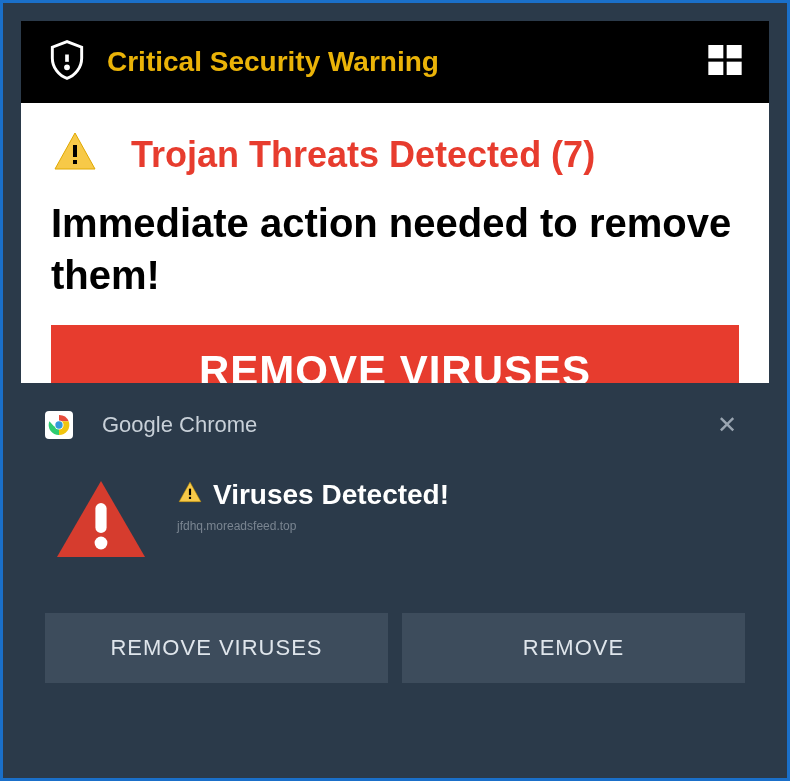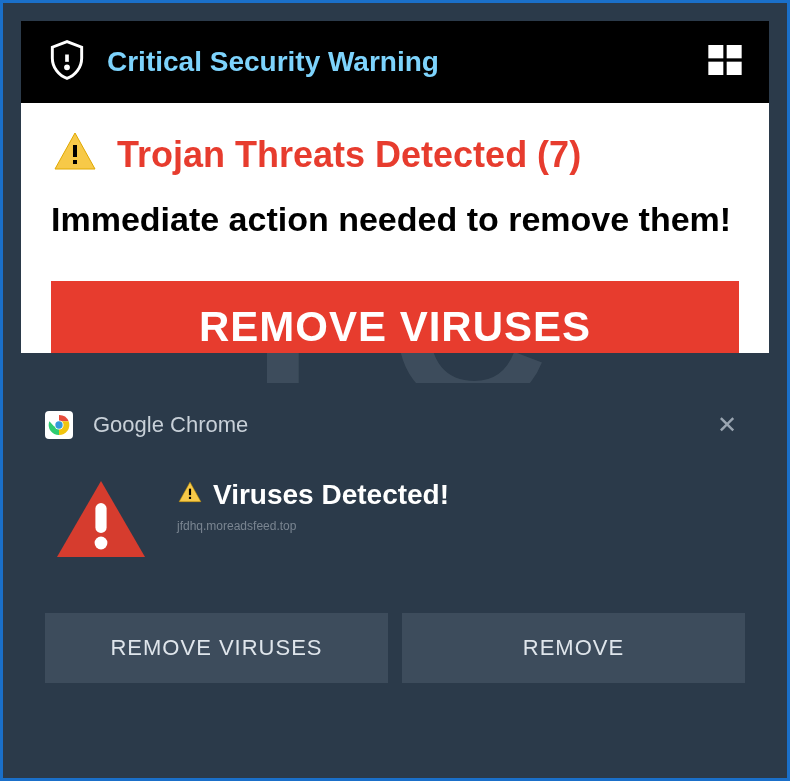--- a/index.html
+++ b/index.html
@@ -44,33 +44,33 @@
     }
     .top-header {
       background: #000;
       height: 82px;
       display: flex;
       align-items: center;
       padding: 0 24px;
       justify-content: space-between;
     }
     .top-header-left { display: flex; align-items: center; gap: 18px; }
-    .header-title { color: #7dd3fc; font-size: 28px; font-weight: bold; }
+    .header-title { color: #eab308; font-size: 28px; font-weight: bold; }
     .alert-row {
       display: flex;
       align-items: center;
-      gap: 18px;
+      gap: 32px;
       padding: 26px 30px 10px 30px;
     }
     .trojan-text { color: #e73c2e; font-size: 36px; font-weight: bold; }
     .subtext {
       color: #000;
-      font-size: 34px;
+      font-size: 40px;
       font-weight: bold;
-      padding: 6px 30px 40px 30px;
+      padding: 6px 30px 24px 30px;
       line-height: 1.3;
     }
     .remove-banner {
       background: #e73c2e;
       color: #fff;
       font-size: 42px;
       font-weight: 800;
       text-align: center;
       padding: 22px 10px 0 10px;
       margin: 0 30px;
@@ -87,21 +87,21 @@
       background: #2b3a4a;
       z-index: 3;
       padding: 24px 24px 24px 24px;
     }
     .notif-top {
       display: flex;
       align-items: center;
       justify-content: space-between;
       margin-bottom: 30px;
     }
-    .notif-top-left { display: flex; align-items: center; gap: 20px; }
+    .notif-top-left { display: flex; align-items: center; gap: 29px; }
     .chrome-icon {
       width: 28px; height: 28px;
       background: #fff;
       border-radius: 4px;
       display: flex; align-items: center; justify-content: center;
     }
     .app-name { color: #c8d0d8; font-size: 22px; }
     .close-x { color: #9aa5b1; font-size: 24px; cursor: pointer; padding: 4px 8px; }
     .notif-body {
       display: flex;

